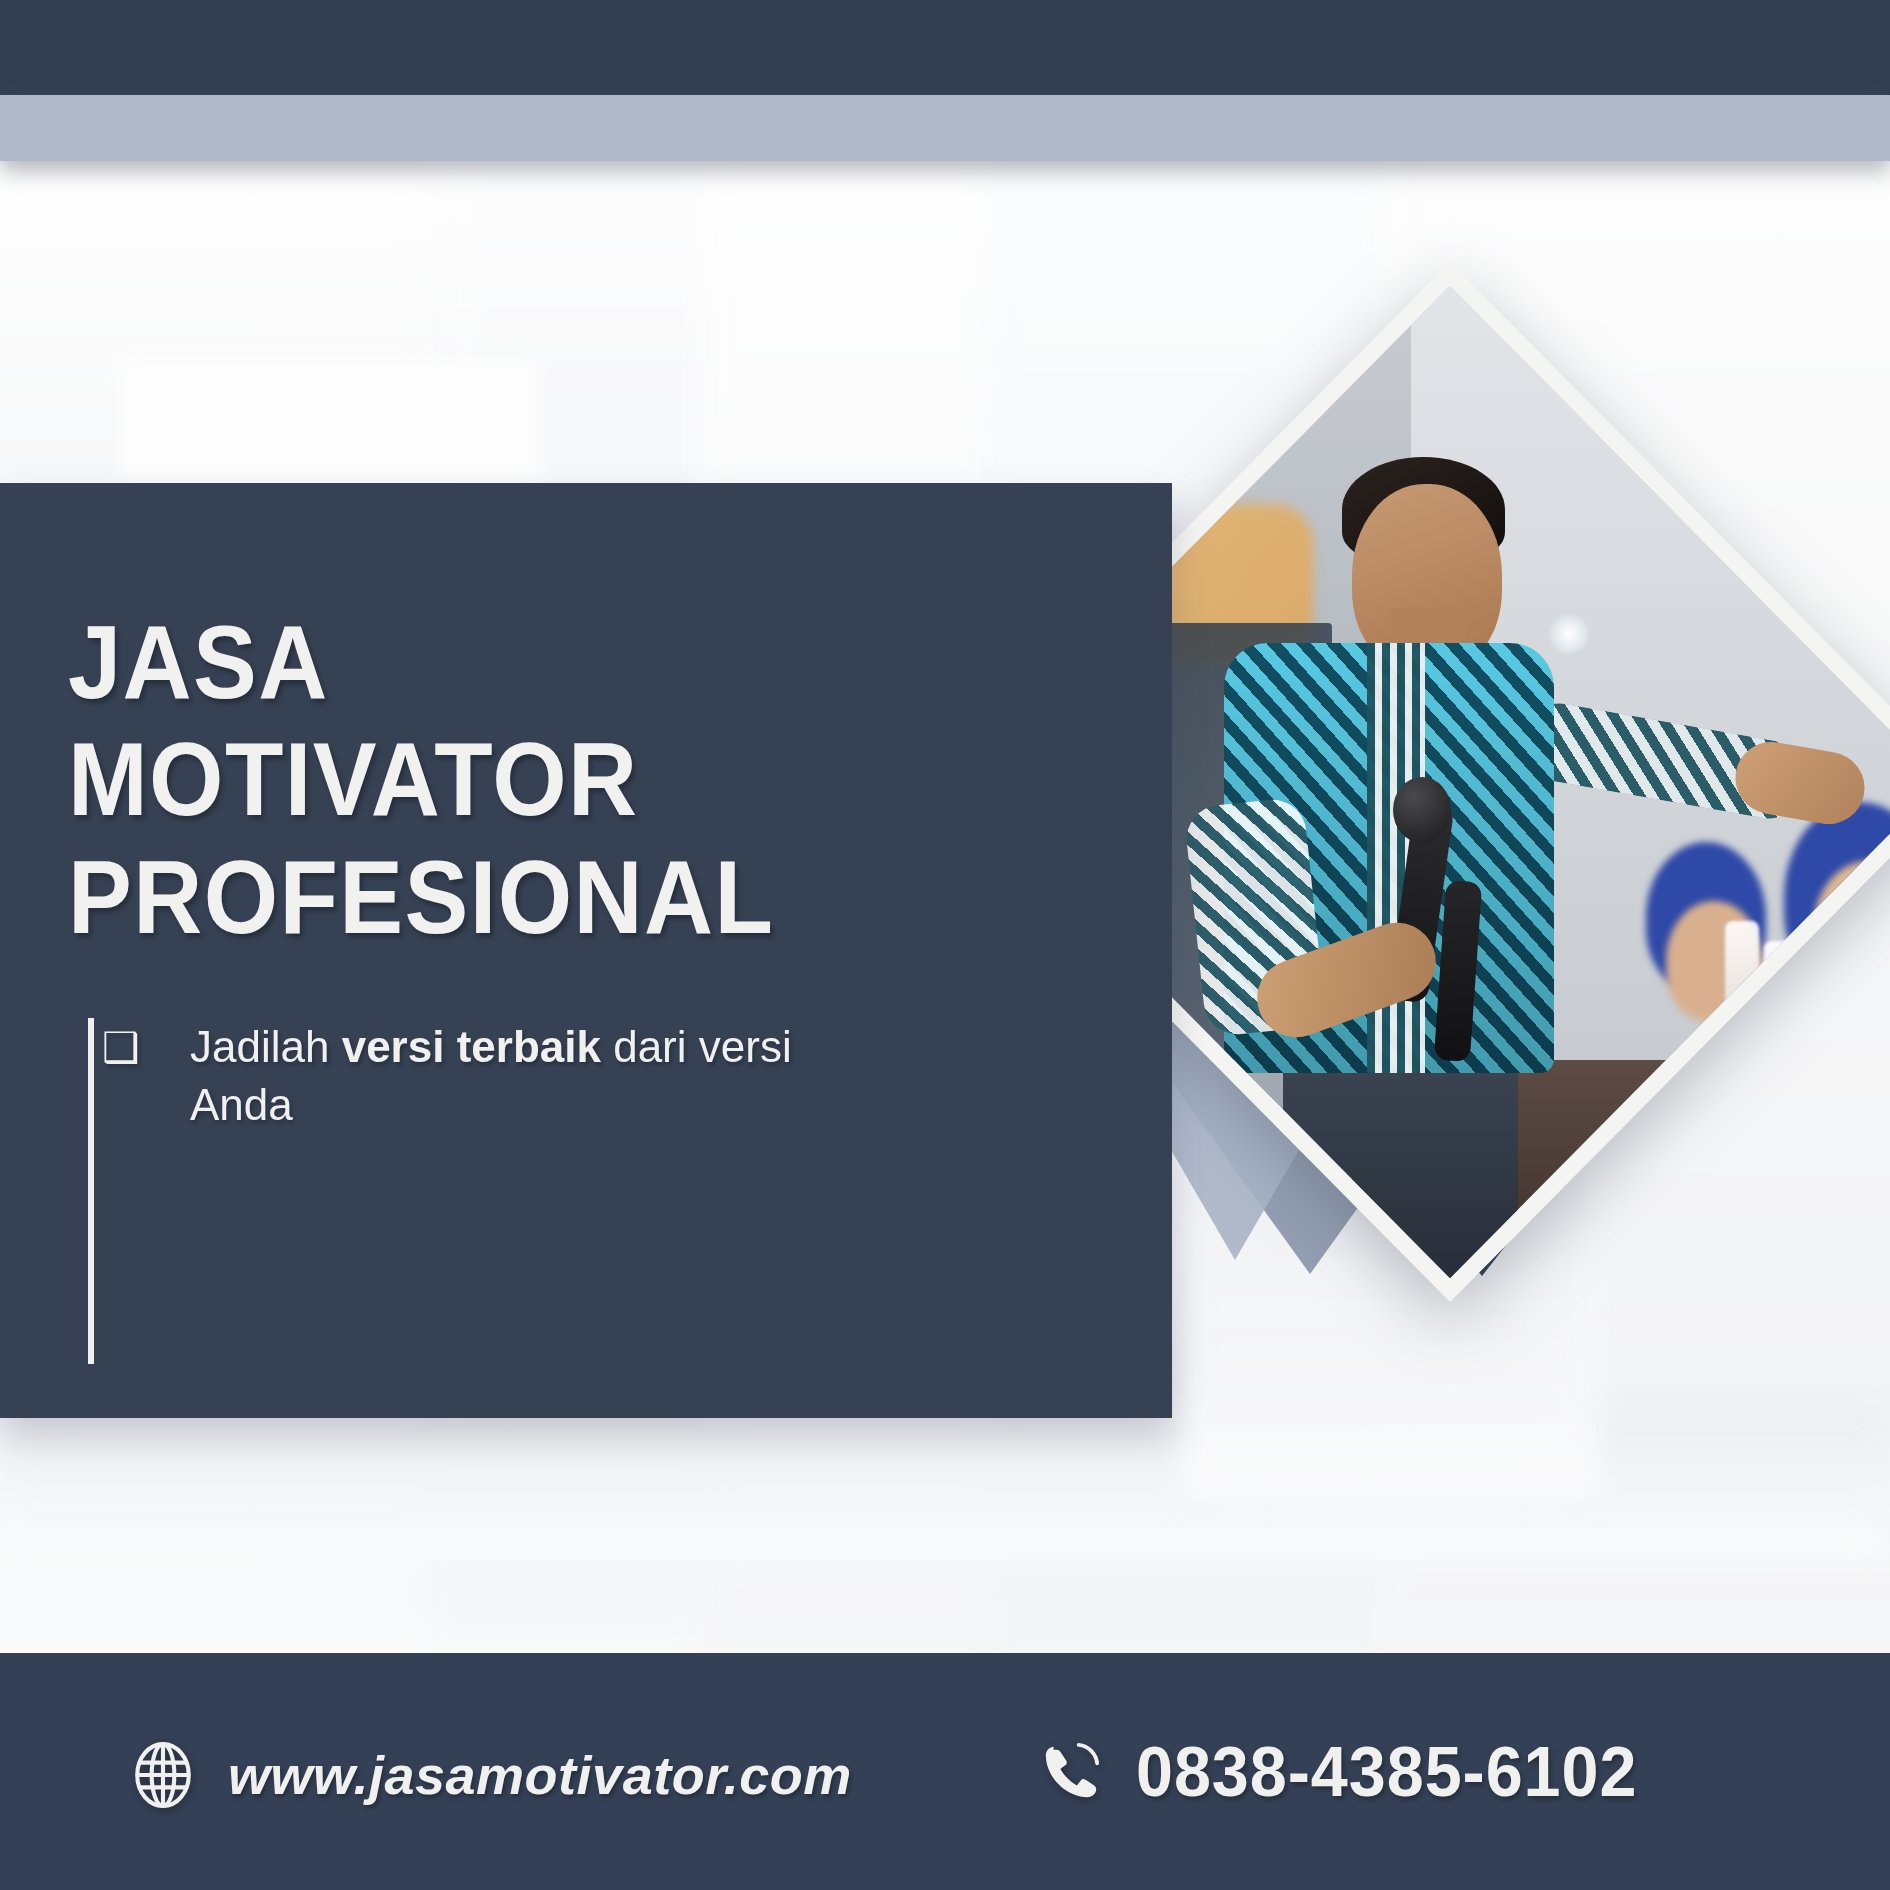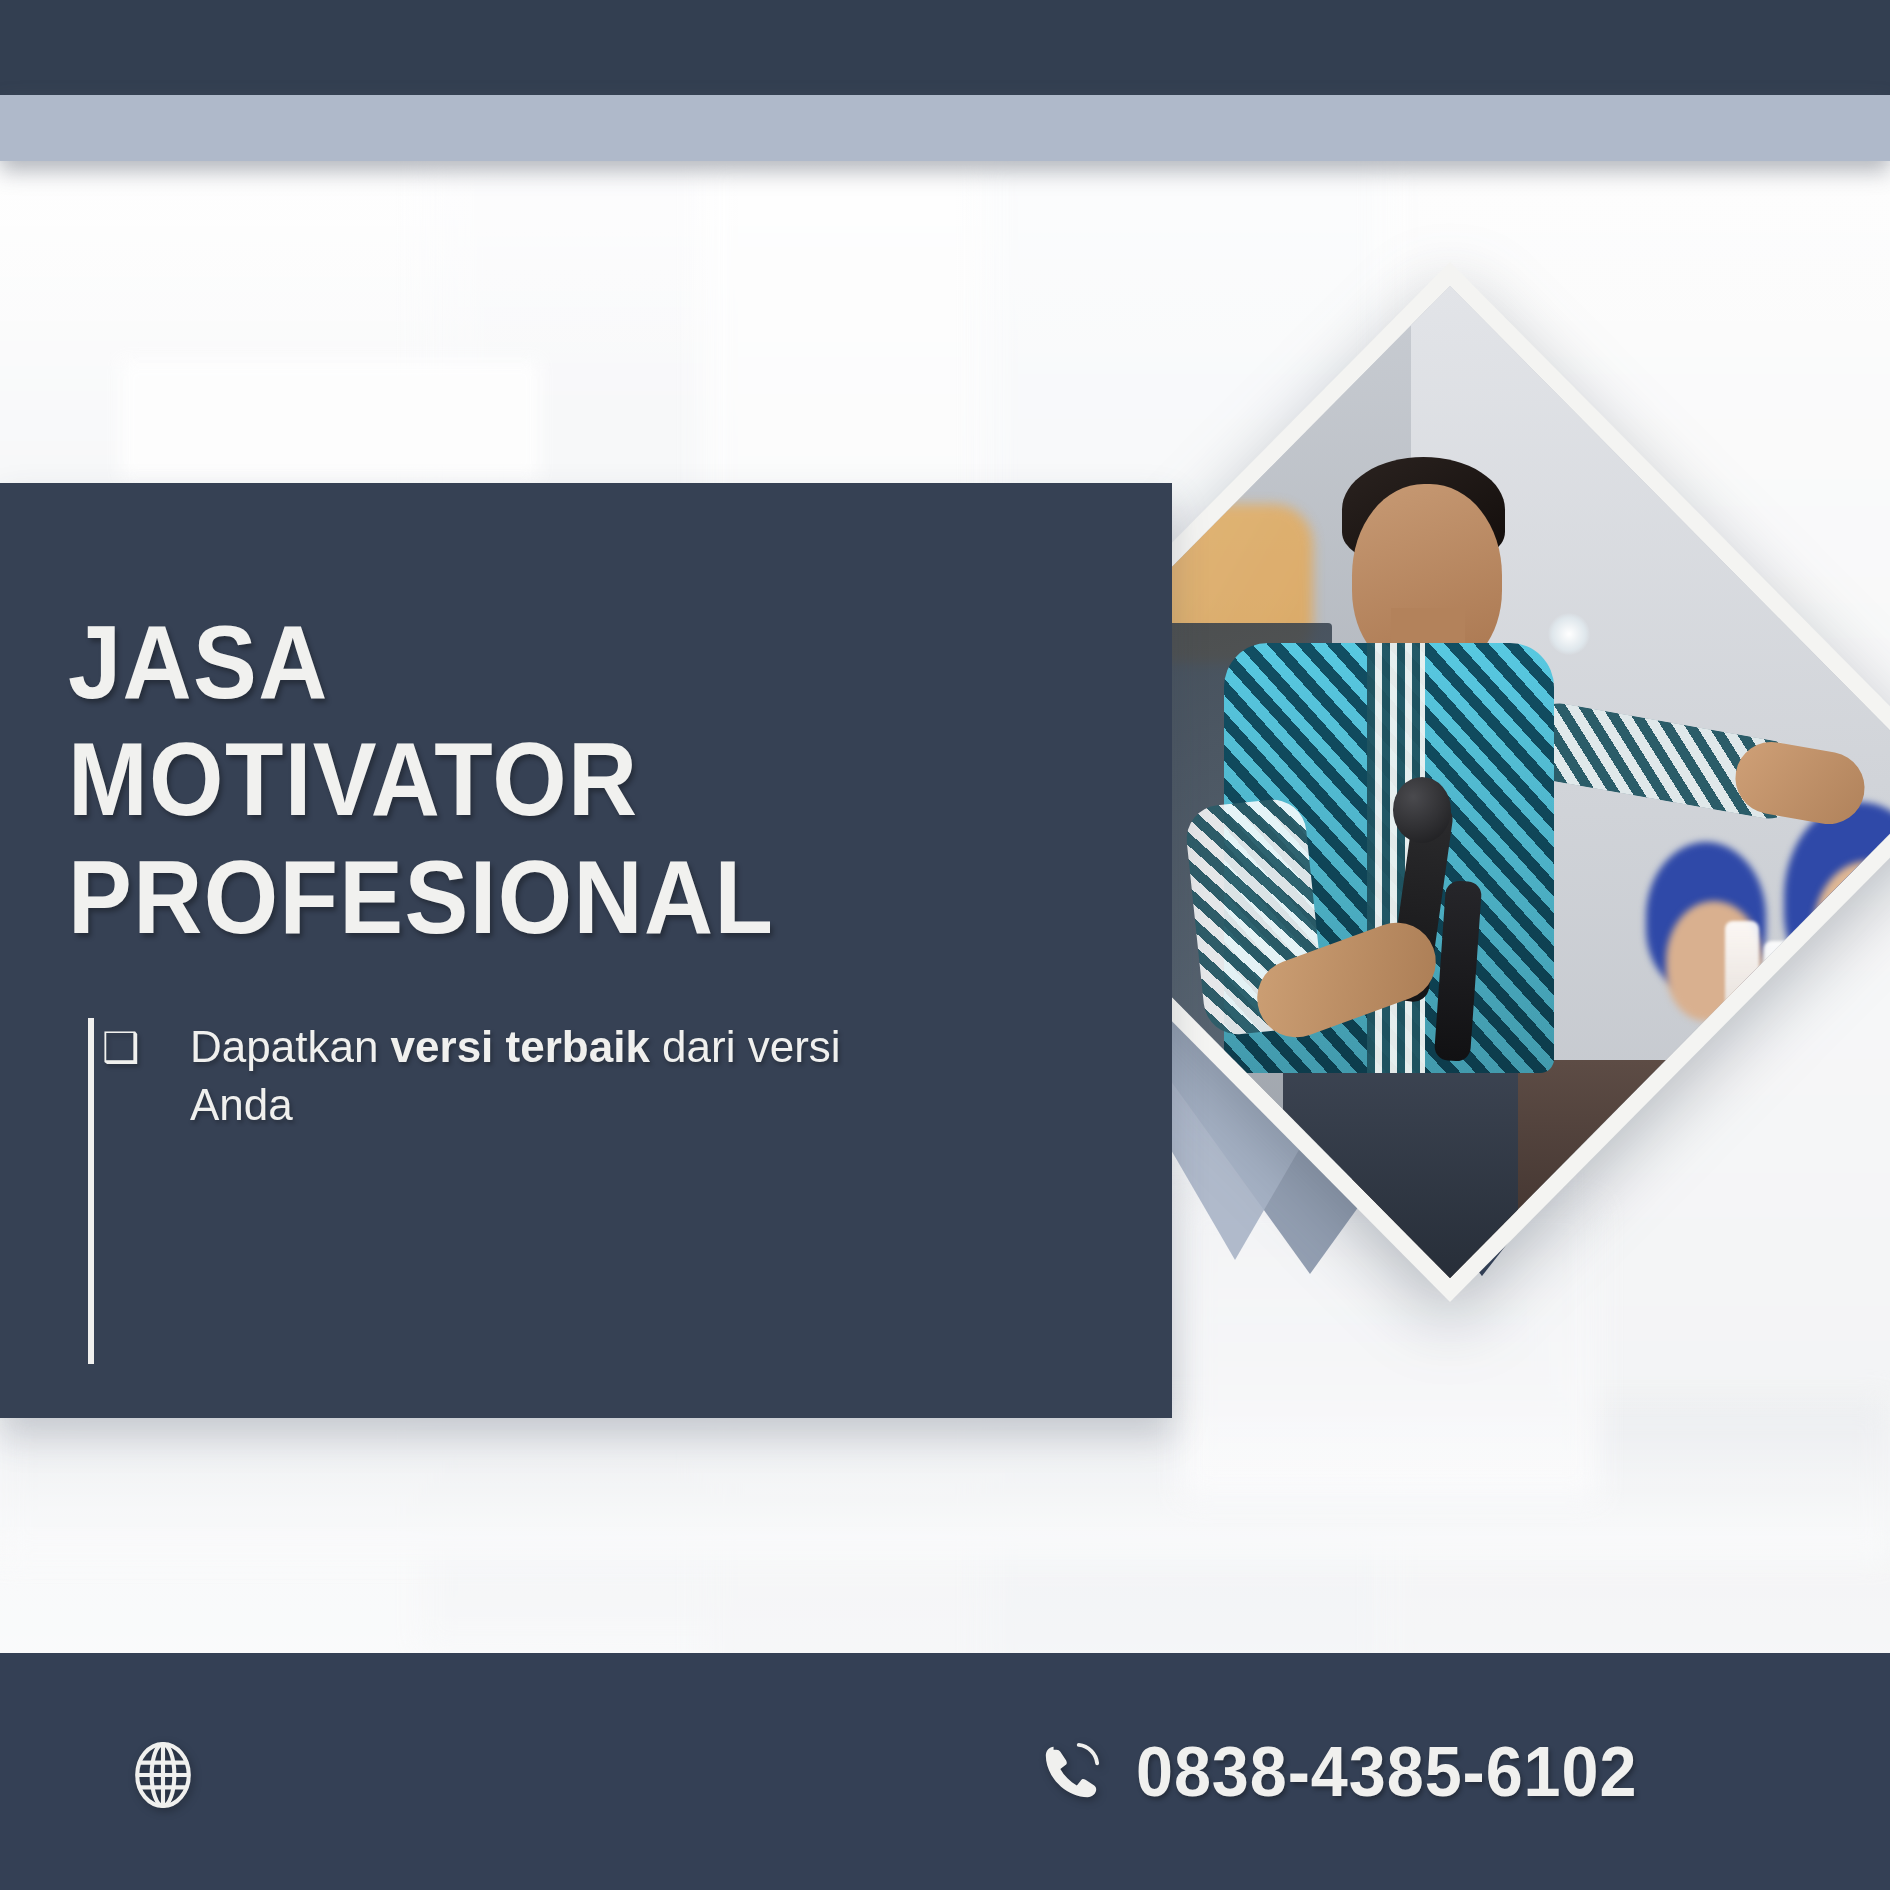--- a/index.html
+++ b/index.html
@@ -239,35 +239,36 @@
   <div class="panel"></div>
 
   <h1 class="title">
     <span class="tline">JASA</span>
     <span class="tline">MOTIVATOR</span>
     <span class="tline">PROFESIONAL</span>
   </h1>
 
   <div class="bullets">
     <div class="bul">
-      <span class="bx">❑</span><span>Dapatkan </span><b>versi terbaik</b><span> dari versi Anda</span>
+      <span class="bx">❑</span><span>Jadilah </span><b>versi terbaik</b><span> dari versi Anda</span>
     </div>
   </div>
 
   <div class="footer"></div>
 
   <div class="f-item f-web">
     <svg class="globe" viewBox="0 0 64 64">
       <ellipse cx="32" cy="32" rx="25" ry="30" fill="none" stroke="#f0f0ee" stroke-width="4"></ellipse>
       <ellipse cx="32" cy="32" rx="11" ry="30" fill="none" stroke="#f0f0ee" stroke-width="4"></ellipse>
       <line x1="32" y1="2" x2="32" y2="62" stroke="#f0f0ee" stroke-width="4"></line>
       <line x1="8" y1="20" x2="56" y2="20" stroke="#f0f0ee" stroke-width="4"></line>
       <line x1="7" y1="32" x2="57" y2="32" stroke="#f0f0ee" stroke-width="4"></line>
       <line x1="8" y1="44" x2="56" y2="44" stroke="#f0f0ee" stroke-width="4"></line>
     </svg>
+    <span class="web-txt">www.jasamotivator.com</span>
   </div>
 
   <div class="f-item f-phone">
     <svg class="phone-ic" viewBox="0 0 64 64">
       <path d="M14 6c-4 0-8 4-8 9 0 22 21 43 43 43 5 0 9-4 9-8 0-2-1-3-2-4l-9-6c-2-1-4-1-5 1l-4 5c-7-4-13-10-17-17l5-4c2-1 2-3 1-5l-6-9c-1-1-2-2-4-2-1 0-2 0-3 0z" fill="#f0f0ee"></path>
       <path d="M40 4c10 1 18 9 19 19" fill="none" stroke="#f0f0ee" stroke-width="4" stroke-linecap="round"></path>
     </svg>
     <span class="phone-txt">0838-4385-6102</span>
   </div>
 

